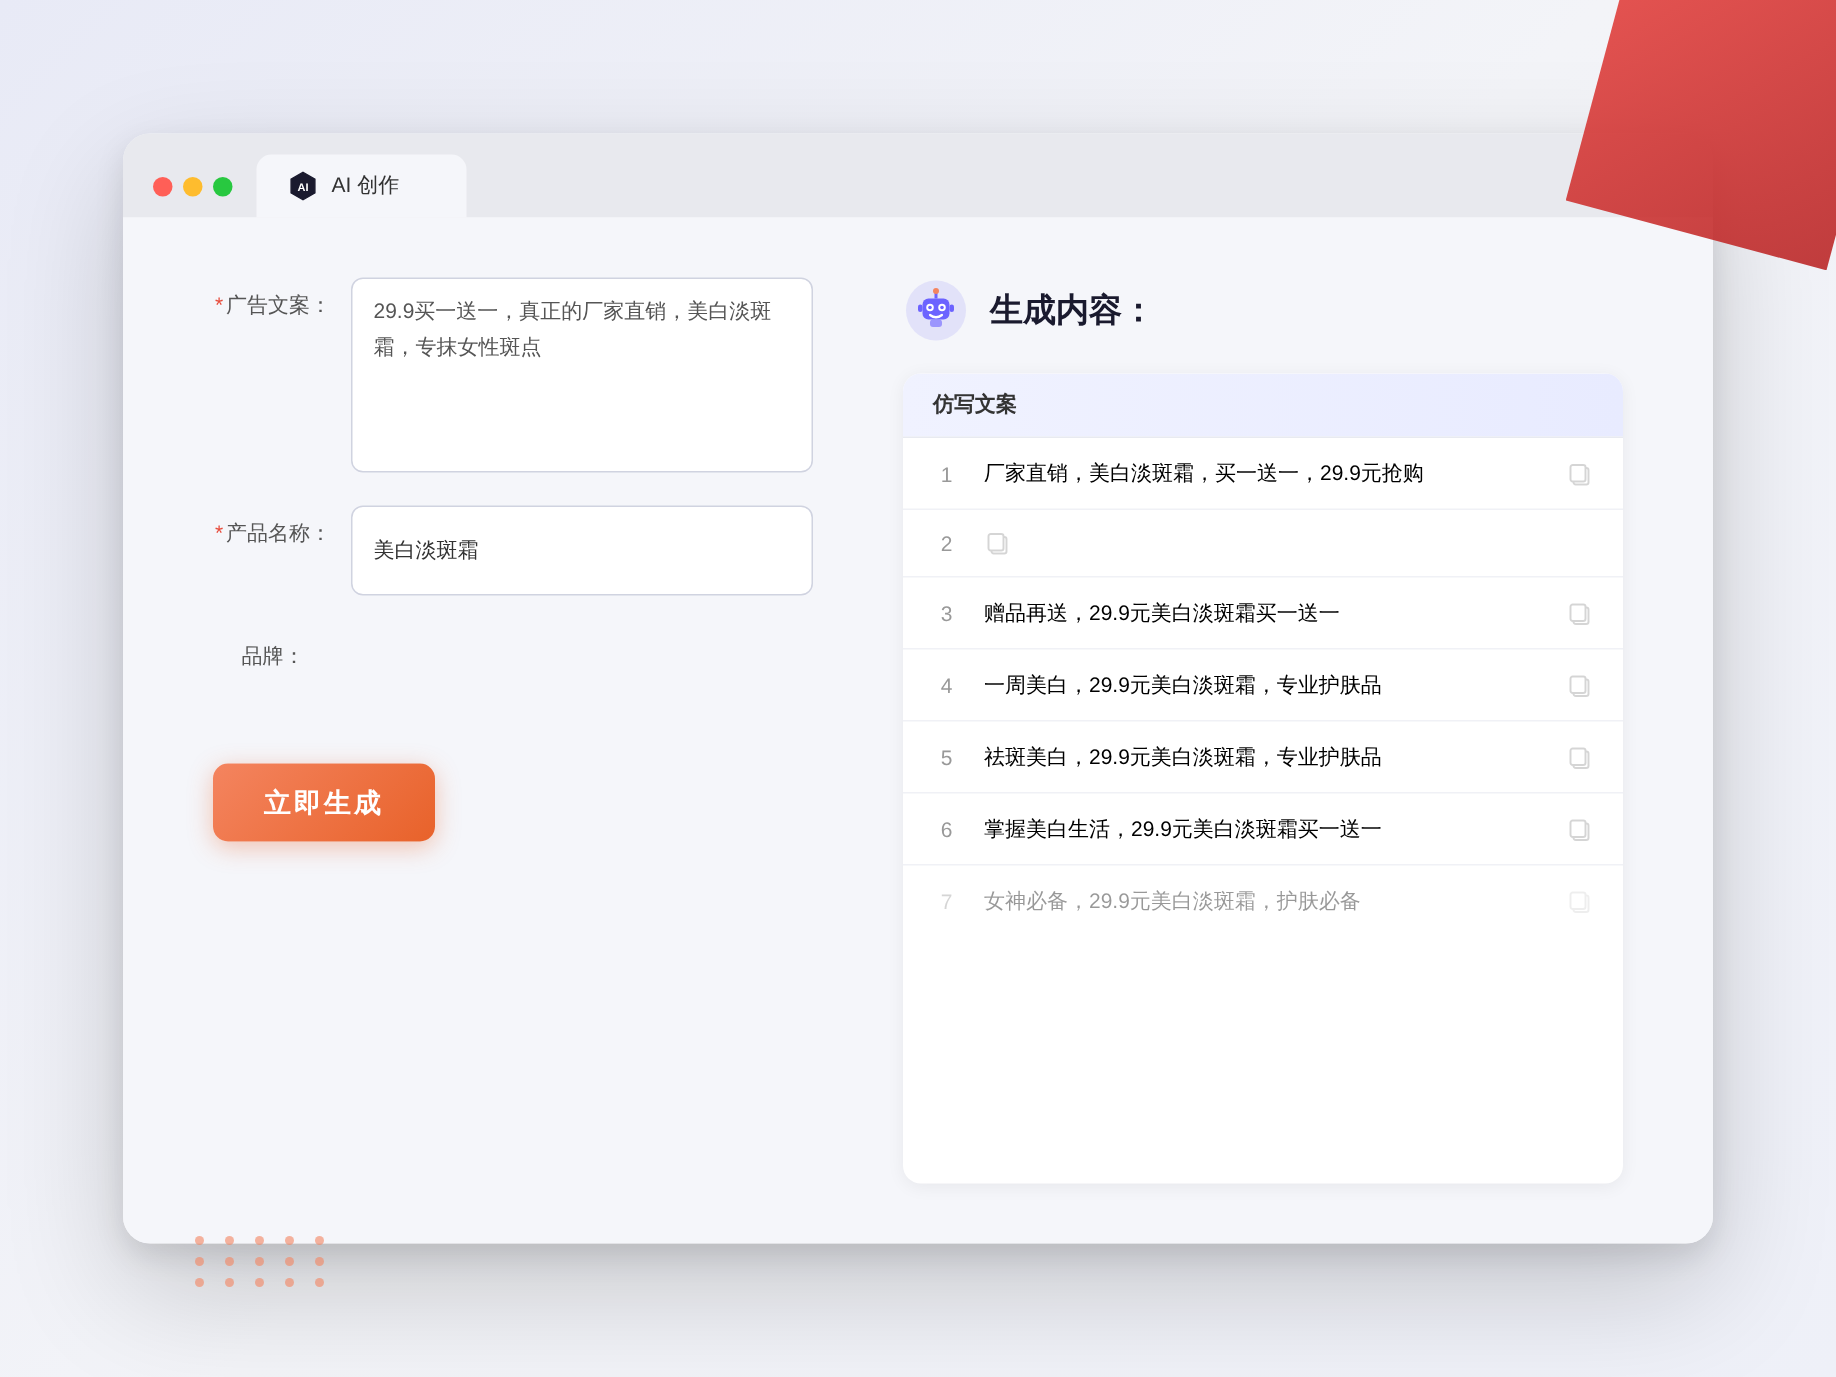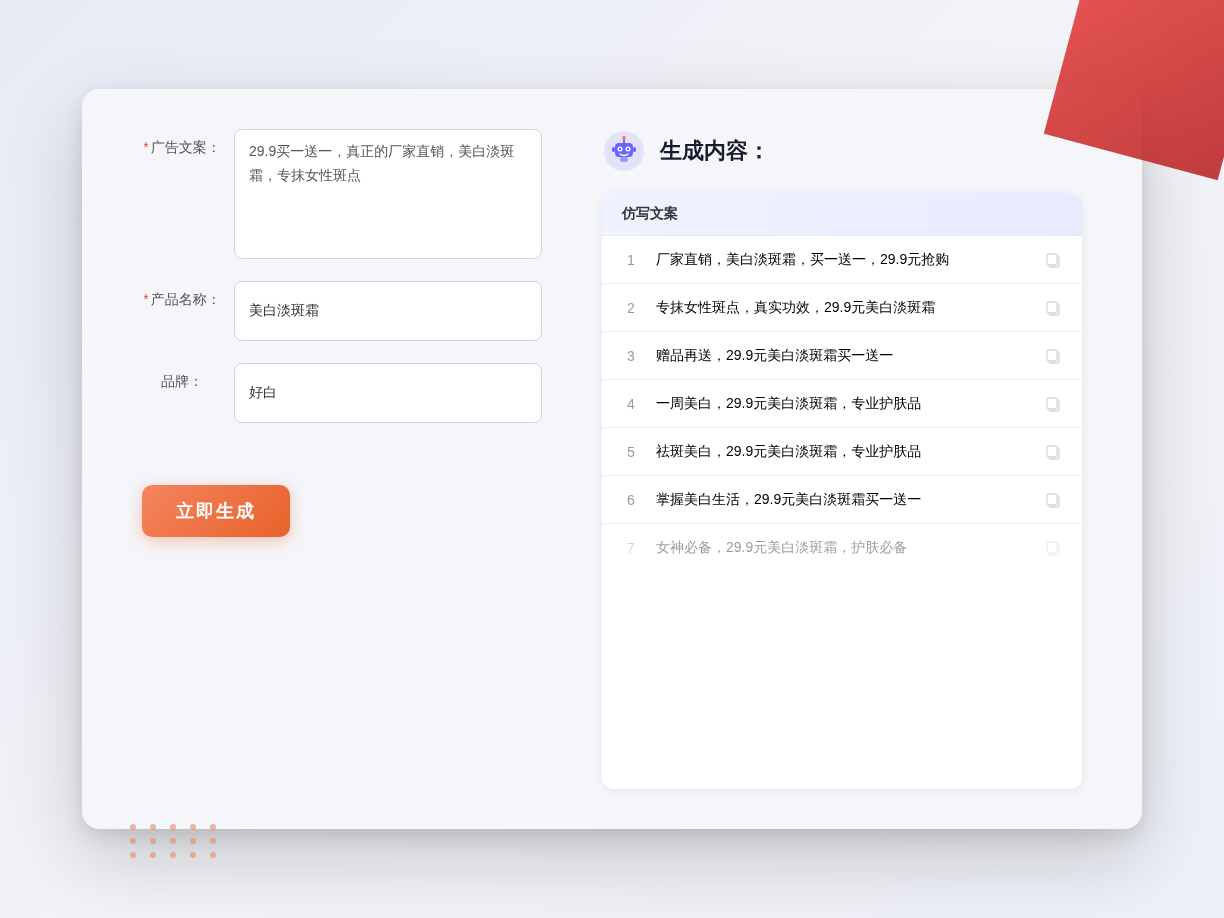--- a/index.html
+++ b/index.html
@@ -304,20 +304,35 @@
     <div class="deco-dot"></div>
   <div class="deco-dot"></div>
     <div class="deco-dot"></div>
     <div class="deco-dot"></div>
     <div class="deco-dot"></div>
     <div class="deco-dot"></div>
 </div>
 
 <div class="browser-window">
 
+  <div class="browser-chrome">
+    <div class="traffic-lights">
+      <div class="traffic-light tl-red"></div>
+      <div class="traffic-light tl-yellow"></div>
+      <div class="traffic-light tl-green"></div>
+    </div>
+    <div class="tab">
+
+      <svg class="tab-icon" viewBox="0 0 24 24" fill="none">
+        <polygon points="12,2 20.66,7 20.66,17 12,22 3.34,17 3.34,7" fill="#1a1a2e" stroke="#1a1a2e" stroke-width="1"></polygon>
+        <text x="12" y="16" text-anchor="middle" fill="#fff" font-size="8" font-weight="bold" font-family="Arial">AI</text>
+      </svg>
+      <span class="tab-title">AI 创作</span>
+    </div>
+  </div>
 
   <div class="browser-content">
 
     <div class="left-panel">
 
       <div class="form-group">
         <label class="form-label">
           <span class="required-star">*</span><span>广告文案：</span>
         </label>
         <textarea class="form-textarea" style="">29.9买一送一，真正的厂家直销，美白淡斑霜，专抹女性斑点</textarea>
@@ -325,21 +340,20 @@
 
       <div class="form-group">
         <label class="form-label">
           <span class="required-star">*</span><span>产品名称：</span>
         </label>
         <input class="form-input" type="text" value="美白淡斑霜" style="">
       </div>
 
       <div class="form-group">
         <label class="form-label">品牌：</label>
-        <input class="form-input" type="text" value="好白" style="">
       </div>
 
       <button class="generate-btn">立即生成</button>
     </div>
 
     <div class="right-panel">
       <div class="output-header">
 
         <svg class="robot-icon" viewBox="0 0 44 44" fill="none">
           <circle cx="22" cy="22" r="20" fill="#7c6ff7" opacity="0.15"></circle>
@@ -371,21 +385,20 @@
             <div class="output-item">
       <span class="item-number">1</span>
       <span class="item-text">厂家直销，美白淡斑霜，买一送一，29.9元抢购</span>
       <svg class="copy-icon" viewBox="0 0 18 18" fill="none">
         <rect x="5" y="5" width="10" height="11" rx="1.5" stroke="#999" stroke-width="1.3" fill="none"></rect>
         <rect x="3" y="3" width="10" height="11" rx="1.5" stroke="#999" stroke-width="1.3" fill="white"></rect>
       </svg>
     </div>
             <div class="output-item">
       <span class="item-number">2</span>
-      <span class="item-text">专抹女性斑点，真实功效，29.9元美白淡斑霜</span>
       <svg class="copy-icon" viewBox="0 0 18 18" fill="none">
         <rect x="5" y="5" width="10" height="11" rx="1.5" stroke="#999" stroke-width="1.3" fill="none"></rect>
         <rect x="3" y="3" width="10" height="11" rx="1.5" stroke="#999" stroke-width="1.3" fill="white"></rect>
       </svg>
     </div>
             <div class="output-item">
       <span class="item-number">3</span>
       <span class="item-text">赠品再送，29.9元美白淡斑霜买一送一</span>
       <svg class="copy-icon" viewBox="0 0 18 18" fill="none">
         <rect x="5" y="5" width="10" height="11" rx="1.5" stroke="#999" stroke-width="1.3" fill="none"></rect>

